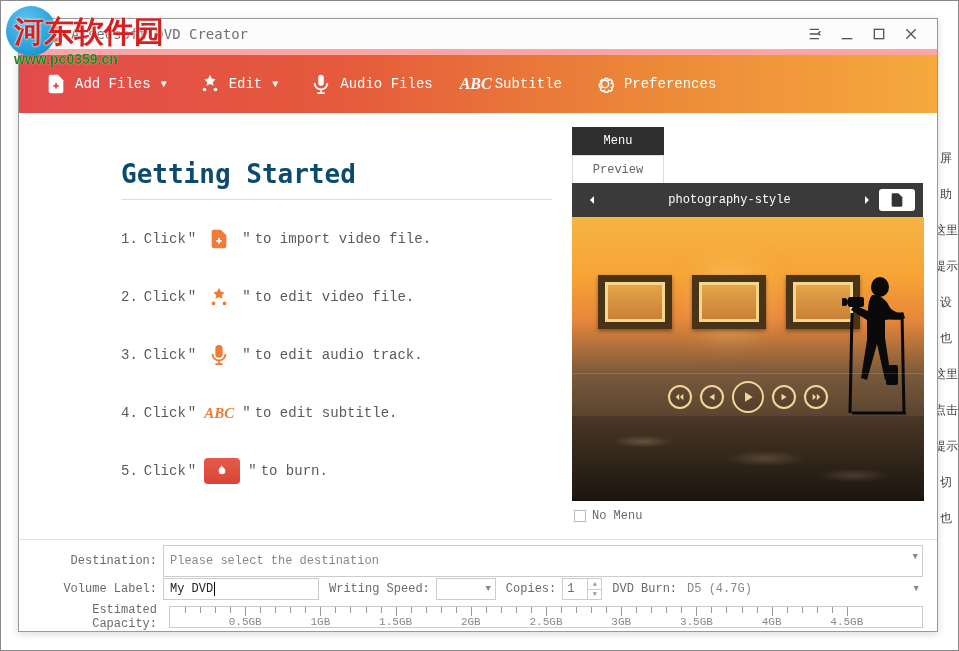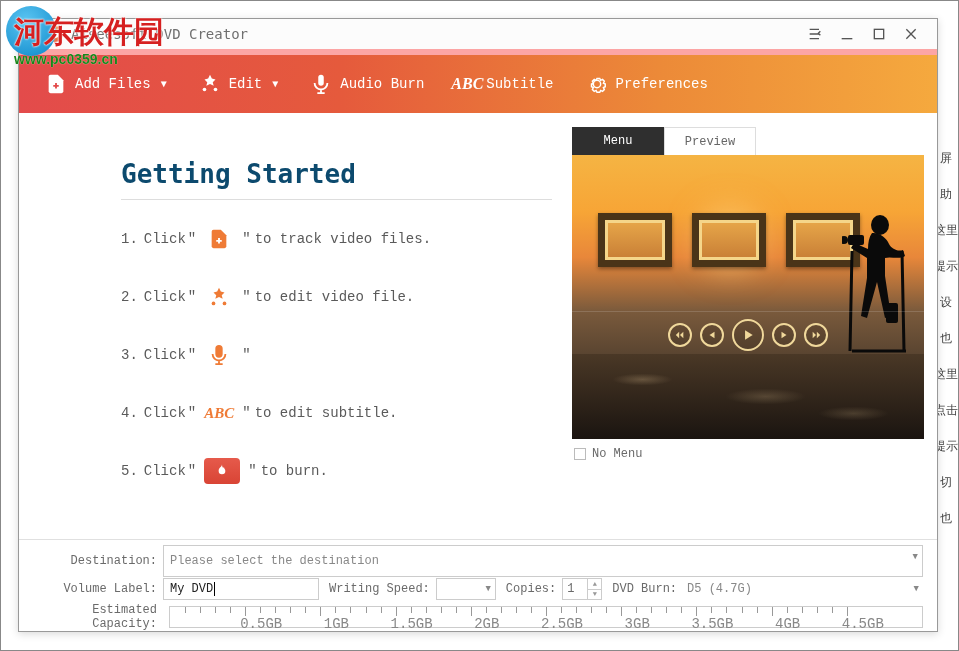--- a/index.html
+++ b/index.html
@@ -39,21 +39,21 @@
 .left-panel .step { display: flex; align-items: center; margin-bottom: 32px; font-size: 14px; color: #5a5a5a; }
 .left-panel .step .num { margin-right: 6px; }
 .left-panel .step .quote { margin: 0 2px; }
 .left-panel .step .step-icon { width: 30px; height: 26px; display: inline-flex; align-items: center; justify-content: center; margin: 0 6px; vertical-align: middle; }
 .left-panel .step .step-icon svg { width:22px; height:22px; }
 .left-panel .step .step-text { margin-left:2px; }
 .left-panel .burn-badge { width:36px; height:26px; background: linear-gradient(180deg,#e65a4b,#d94435); border-radius:4px; display:inline-flex; align-items:center; justify-content:center; margin:0 6px; }
 .left-panel .burn-badge svg { width:16px; height:16px; fill:#fff; }
 
 .right-panel { width: 365px; padding: 14px 14px 0 0; }
-.tabs { display: flex; }
+.tabs { display: flex; flex-direction: column; }
 .tab { width: 92px; height: 28px; display:flex; align-items:center; justify-content:center; font-size:12px; cursor:pointer; }
 .tab.active { background:#2f2f2f; color:#fff; }
 .tab.inactive { background:#fff; color:#666; border:1px solid #ddd; border-bottom:none; }
 .menu-bar { height:34px; background:#3a3a3a; display:flex; align-items:center; padding:0 8px; color:#fff; font-size:12px; }
 .menu-bar .nav-arrow { width:24px; height:24px; display:flex; align-items:center; justify-content:center; cursor:pointer; }
 .menu-bar .nav-arrow svg { width:12px; height:12px; fill:#fff; }
 .menu-bar .style-name { flex:1; text-align:center; }
 .menu-bar .edit-badge { width:36px; height:22px; background:#fff; border-radius:3px; display:flex; align-items:center; justify-content:center; }
 .menu-bar .edit-badge svg { width:16px; height:16px; fill:#333; }
 
@@ -94,21 +94,21 @@
 .form-row .mini-sel .caret { position:absolute; right:4px; font-size:9px; color:#888; }
 .form-row .spin { width:40px; height:22px; border:1px solid #ccc; background:#fff; display:flex; align-items:center; padding:0 4px; position:relative; }
 .form-row .spin .spinbtns { position:absolute; right:0; top:0; bottom:0; width:14px; display:flex; flex-direction:column; }
 .form-row .spin .spinbtns div { flex:1; border-left:1px solid #ccc; display:flex; align-items:center; justify-content:center; font-size:7px; color:#999; }
 .form-row .spin .spinbtns div:first-child { border-bottom:1px solid #ccc; }
 .form-row .readonly { color:#888; padding-left:4px; }
 
 .ruler { flex:1; height:22px; border:1px solid #ccc; background:#fff; position:relative; margin-left:6px; }
 .ruler .tick { position:absolute; top:0; width:1px; height:6px; background:#999; }
 .ruler .tick.major { height:9px; }
-.ruler .tlabel { position:absolute; top:9px; font-size:14px; color:#888; transform:translateX(-50%);margin-left:16px; }
+.ruler .tlabel { position:absolute; top:9px; font-size:11px; color:#888; transform:translateX(-50%); }
 
 .burn-btn { width:176px; height:60px; background:linear-gradient(180deg,#e45a4d,#d63f37); border-radius:6px; display:flex; align-items:center; justify-content:center; gap:16px; color:#fff; font-size:20px; cursor:pointer; align-self:center; }
 .burn-btn svg { width:26px; height:26px; fill:#fff; }
 </style>
 </head>
 <body>
 
 <div class="bg-window">
   <div class="bg-sidebar">
     <div>屏</div>
@@ -176,21 +176,21 @@
       <span>Edit</span>
       <span class="caret">▼</span>
     </div>
     <div class="tool-item">
       <span class="ico">
           <svg viewBox="0 0 24 24">
             <rect x="9" y="2" width="6" height="12" rx="3"></rect>
             <path d="M5 11a7 7 0 0014 0M12 18v4M8 22h8" fill="none" stroke="#fff" stroke-width="2"></path>
           </svg>
         </span>
-      <span>Audio Burn</span>
+      <span>Audio Files</span>
     </div>
     <div class="tool-item">
       <span class="ico abc">ABC</span>
       <span>Subtitle</span>
     </div>
     <div class="tool-item">
       <span class="ico">
           <svg viewBox="0 0 24 24">
             <path d="M12 8a4 4 0 100 8 4 4 0 000-8zm9 4l-2-1 1-2-2-2-2 1-1-2h-3l-1 2-2-1-2 2 1 2-2 1v3l2 1-1 2 2 2 2-1 1 2h3l1-2 2 1 2-2-1-2 2-1z" fill="none" stroke="#fff" stroke-width="1.6"></path>
           </svg>
@@ -207,21 +207,21 @@
         <span class="num">1.</span>
         <span>Click </span>
           <span class="quote">"</span>
         <span class="step-icon">
             <svg viewBox="0 0 24 24" fill="#ef7b36">
               <path d="M14 2H6a2 2 0 00-2 2v16a2 2 0 002 2h12a2 2 0 002-2V8l-6-6z"></path>
               <path d="M12 11v6M9 14h6" stroke="#fff" stroke-width="2" fill="none"></path>
             </svg>
           </span>
         <span class="quote">"</span>
-          <span class="step-text"> to track video files.</span>
+          <span class="step-text"> to import video file.</span>
       </div>
       <div class="step">
         <span class="num">2.</span>
         <span>Click </span>
           <span class="quote">"</span>
         <span class="step-icon">
             <svg viewBox="0 0 24 24" fill="#ef7b36">
               <path d="M12 2l2 4 4 1-3 3 1 4-4-2-4 2 1-4-3-3 4-1z"></path>
               <circle cx="6" cy="19" r="2"></circle>
               <circle cx="18" cy="19" r="2"></circle>
@@ -234,20 +234,21 @@
         <span class="num">3.</span>
         <span>Click </span>
           <span class="quote">"</span>
         <span class="step-icon">
             <svg viewBox="0 0 24 24" fill="none" stroke="#ef7b36" stroke-width="2">
               <rect x="9" y="2" width="6" height="12" rx="3" fill="#ef7b36"></rect>
               <path d="M5 11a7 7 0 0014 0M12 18v4M8 22h8"></path>
             </svg>
           </span>
         <span class="quote">"</span>
+          <span class="step-text"> to edit audio track.</span>
       </div>
       <div class="step">
         <span class="num">4.</span>
         <span>Click </span>
           <span class="quote">"</span>
         <span class="step-icon" style="color:#ef7b36;font-family:'Comic Sans MS',cursive;font-style:italic;font-weight:bold;font-size:15px;">ABC</span>
         <span class="quote">"</span>
           <span class="step-text"> to edit subtitle.</span>
       </div>
       <div class="step">
@@ -261,20 +262,39 @@
           </span>
         <span class="quote">"</span>
           <span class="step-text"> to burn.</span>
       </div>
     </div>
 
     <div class="right-panel">
       <div class="tabs">
         <div class="tab active">Menu</div>
         <div class="tab inactive">Preview</div>
+      </div>
+      <div class="menu-bar">
+        <span class="nav-arrow">
+            <svg viewBox="0 0 24 24">
+              <path d="M16 4l-8 8 8 8z"></path>
+            </svg>
+          </span>
+        <span class="style-name">photography-style</span>
+        <span class="nav-arrow">
+            <svg viewBox="0 0 24 24">
+              <path d="M8 4l8 8-8 8z"></path>
+            </svg>
+          </span>
+        <span class="edit-badge">
+            <svg viewBox="0 0 24 24">
+              <path d="M14 2H6a2 2 0 00-2 2v16a2 2 0 002 2h12a2 2 0 002-2V8l-6-6z"></path>
+              <path d="M14 14l4 4M18 14l-4 4" stroke="#333" stroke-width="1.5"></path>
+            </svg>
+          </span>
       </div>
       <div class="preview-img">
         <div class="sun"></div>
         <div class="frame f1"></div>
         <div class="frame f2"></div>
         <div class="frame f3"></div>
         <div class="photographer">
           <svg viewBox="0 0 68 160">
               <g fill="#0a0a0a">
                 <ellipse cx="38" cy="18" rx="9" ry="10"></ellipse>

